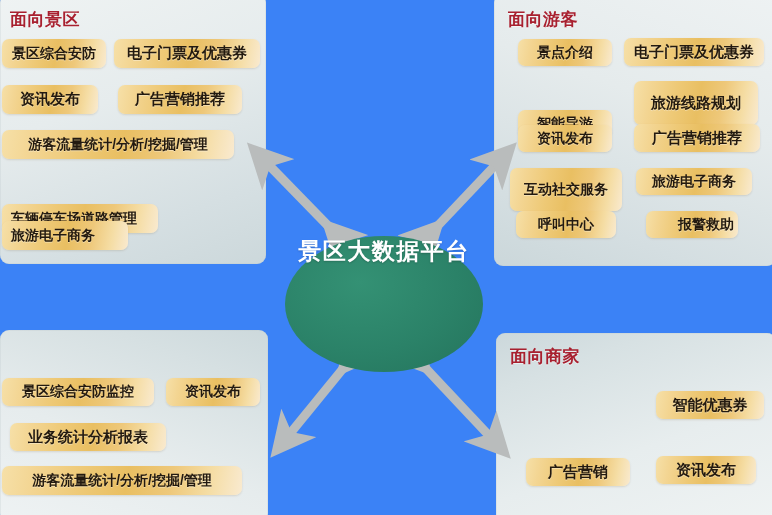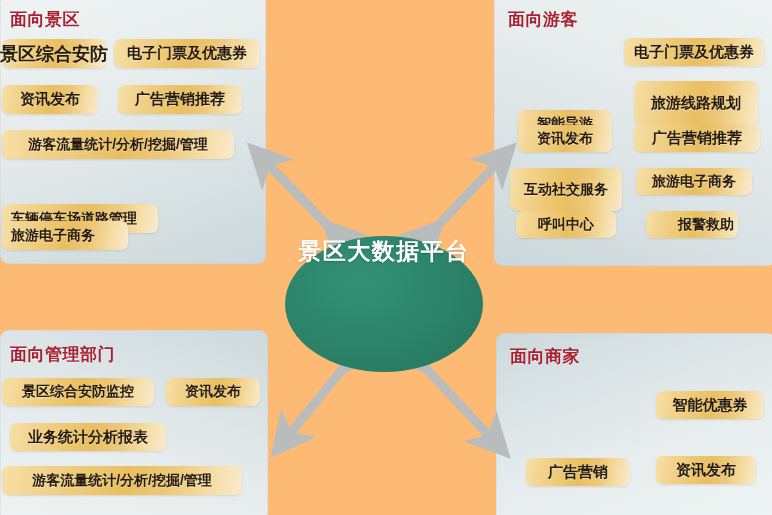--- a/index.html
+++ b/index.html
@@ -7,21 +7,21 @@
     padding: 0;
     background: #ffffff;
   }
   body {
     font-family: "Liberation Sans", "DejaVu Sans", sans-serif;
   }
   #canvas {
     position: relative;
     width: 772px;
     height: 515px;
-    background: #fdba74;
+    background: #3b82f6;
     overflow: hidden;
   }
 
   
   .panel {
     position: absolute;
     border-radius: 9px;
     background:
       linear-gradient(135deg, #eef2f2 0%, #e3eaeb 38%, #d6e0e2 72%, #cfdadd 100%);
     box-shadow: 0 0 0 0.5px rgba(190,203,206,0.55) inset;
@@ -101,53 +101,53 @@
   }
 </style>
 </head>
 <body>
 
 <div id="canvas">
 
   <div class="panel panel-tl">
     <div class="panel-title" style="left:10px; top:14px;">面向景区</div>
 
-    <div class="tag" style="left:2px;  top:45px;  width:104px; height:29px; font-size:18px;">景区综合安防</div>
+    <div class="tag" style="left:2px;  top:45px;  width:104px; height:29px; font-size:14px;">景区综合安防</div>
     <div class="tag" style="left:114px;top:45px;  width:146px; height:29px; font-size:15px;">电子门票及优惠券</div>
 
     <div class="tag" style="left:2px;  top:91px;  width:96px;  height:29px; font-size:15px;">资讯发布</div>
     <div class="tag" style="left:118px;top:91px;  width:124px; height:29px; font-size:15px;">广告营销推荐</div>
 
     <div class="tag" style="left:2px;  top:136px; width:232px; height:29px; font-size:14px;">游客流量统计/分析/挖掘/管理</div>
 
     <div class="tag" style="left:2px;  top:182px; width:156px; height:29px; font-size:14px; justify-content:flex-start;margin-top:28px;">车辆停车场道路管理</div>
 
     <div class="tag" style="left:2px;  top:227px; width:126px; height:29px; font-size:14px; justify-content:flex-start;">旅游电子商务</div>
   </div>
 
   <div class="panel panel-tr">
     <div class="panel-title" style="left:14px; top:14px;">面向游客</div>
 
+    <div class="tag" style="left:24px; top:45px;  width:94px;  height:27px; font-size:14px;">景点介绍</div>
     <div class="tag" style="left:130px;top:44px;  width:140px; height:28px; font-size:15px;">电子门票及优惠券</div>
 
     <div class="tag" style="left:24px; top:88px;  width:94px;  height:27px; font-size:14px;margin-top:28px;">智能导游</div>
     <div class="tag" style="left:140px;top:87px;  width:124px; height:44px; font-size:15px;">旅游线路规划</div>
 
     <div class="tag" style="left:24px; top:131px; width:94px;  height:27px; font-size:14px;">资讯发布</div>
     <div class="tag" style="left:140px;top:130px; width:126px; height:28px; font-size:15px;">广告营销推荐</div>
 
     <div class="tag" style="left:16px; top:174px; width:112px; height:43px; font-size:14px;">互动社交服务</div>
     <div class="tag" style="left:142px;top:174px; width:116px; height:27px; font-size:14px;">旅游电子商务</div>
 
     <div class="tag" style="left:22px; top:217px; width:100px; height:27px; font-size:14px;">呼叫中心</div>
     <div class="tag" style="left:152px;top:217px; width:92px;  height:27px; font-size:14px;padding-left:37px;">报警救助</div>
   </div>
 
   <div class="panel panel-bl">
-    <div class="panel-title" style="left:10px; top:13px;">面向管理部门</div>
 
     <div class="tag" style="left:2px;  top:48px;  width:152px; height:28px; font-size:14px;">景区综合安防监控</div>
     <div class="tag" style="left:166px;top:48px;  width:94px;  height:28px; font-size:14px;">资讯发布</div>
 
     <div class="tag" style="left:10px; top:93px;  width:156px; height:28px; font-size:15px;">业务统计分析报表</div>
 
     <div class="tag" style="left:2px;  top:136px; width:240px; height:29px; font-size:14px;">游客流量统计/分析/挖掘/管理</div>
   </div>
 
   <div class="panel panel-br">

